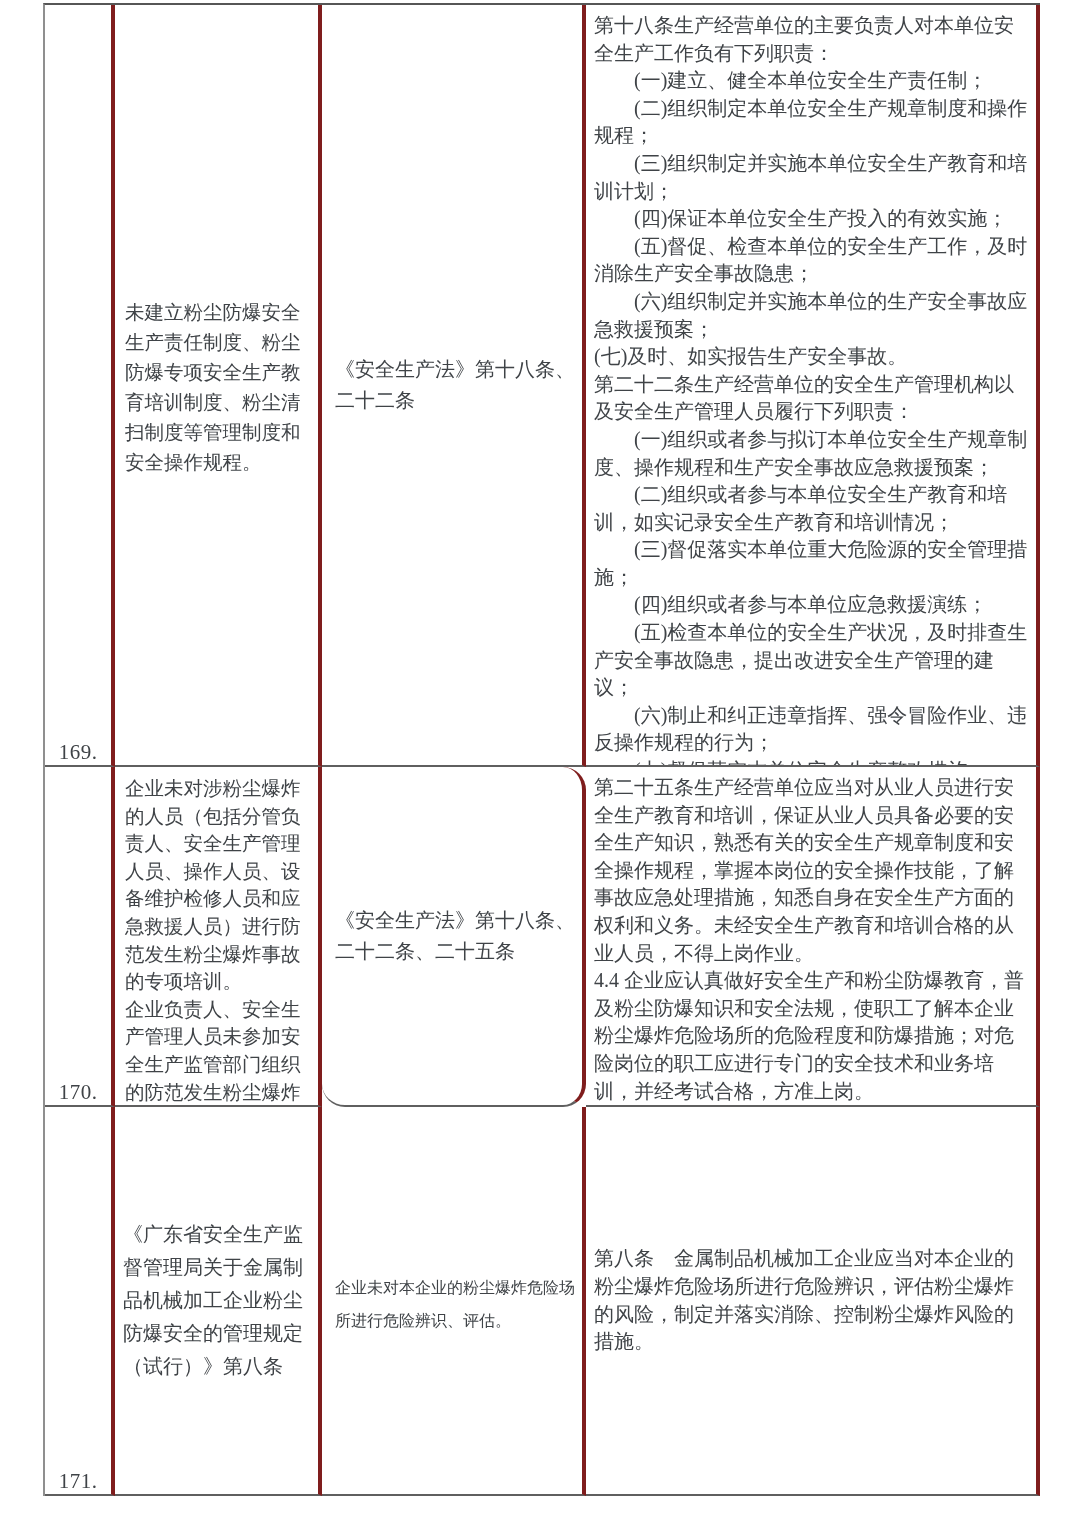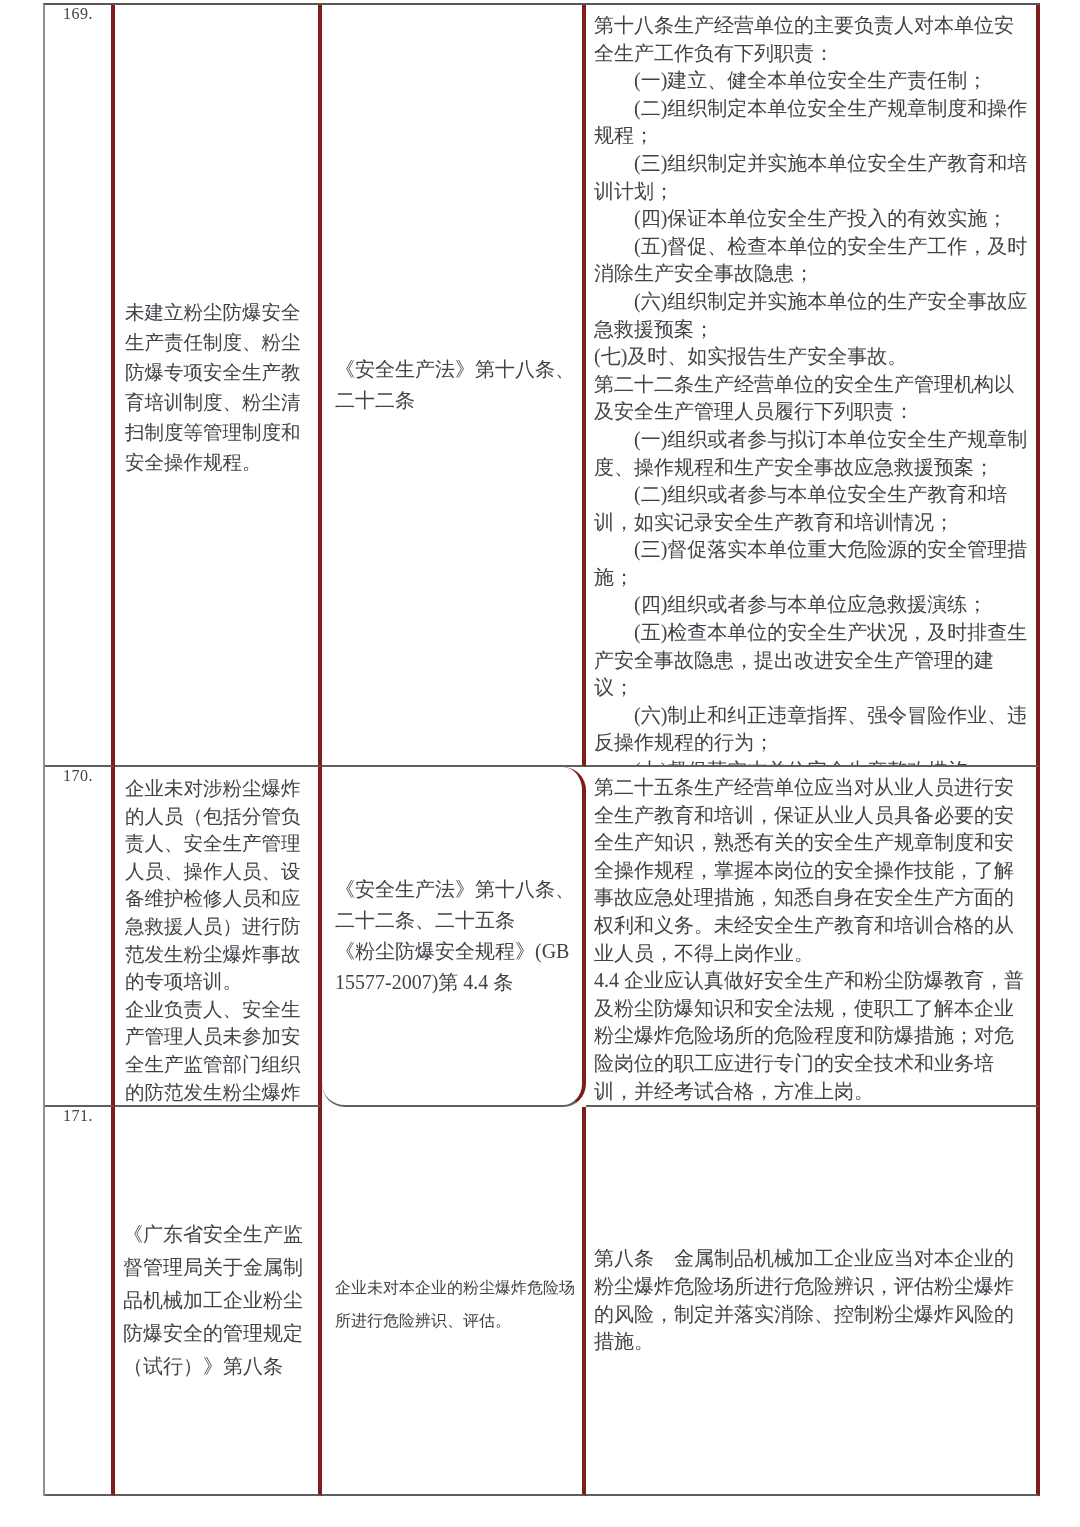--- a/index.html
+++ b/index.html
@@ -40,22 +40,22 @@
     overflow: hidden;
     display: flex;
     flex-direction: column;
     word-break: break-all;
     text-align: left;
   }
   .v-center { justify-content: center; }
   .v-top { justify-content: flex-start; }
   .num-cell {
     align-items: center;
-    justify-content: flex-start;
-    font-size: 16px;
+    justify-content: flex-end;
+    font-size: 21px;
     letter-spacing: 0.5px;
   }
   .violation-cell {
     padding: 8px 2px 2px 10px;
     font-size: 19.5px;
   }
   .basis-cell {
     padding: 8px 5px 8px 13px;
     font-size: 20px;
   }
@@ -112,21 +112,20 @@
     <div class="row row-170">
       <div class="cell num-cell">
         <span>170.</span>
       </div>
       <div class="cell violation-cell v-top">
           <p class="para">企业未对涉粉尘爆炸的人员（包括分管负责人、安全生产管理人员、操作人员、设备维护检修人员和应急救援人员）进行防范发生粉尘爆炸事故的专项培训。</p>
           <p class="para">企业负责人、安全生产管理人员未参加安全生产监管部门组织的防范发生粉尘爆炸事故的专项培训。</p>
         </div>
       <div class="cell basis-cell v-center">
           <p class="para">《安全生产法》第十八条、二十二条、二十五条</p>
-          <p class="para">《粉尘防爆安全规程》(GB15577-2007)第 4.4 条</p>
         </div>
       <div class="cell legal-text-cell v-top">
           <p class="para">第二十五条生产经营单位应当对从业人员进行安全生产教育和培训，保证从业人员具备必要的安全生产知识，熟悉有关的安全生产规章制度和安全操作规程，掌握本岗位的安全操作技能，了解事故应急处理措施，知悉自身在安全生产方面的权利和义务。未经安全生产教育和培训合格的从业人员，不得上岗作业。</p>
           <p class="para">4.4 企业应认真做好安全生产和粉尘防爆教育，普及粉尘防爆知识和安全法规，使职工了解本企业粉尘爆炸危险场所的危险程度和防爆措施；对危险岗位的职工应进行专门的安全技术和业务培训，并经考试合格，方准上岗。</p>
         </div>
     </div>
 
     <div class="row row-171">
       <div class="cell num-cell">
         <span>171.</span>

